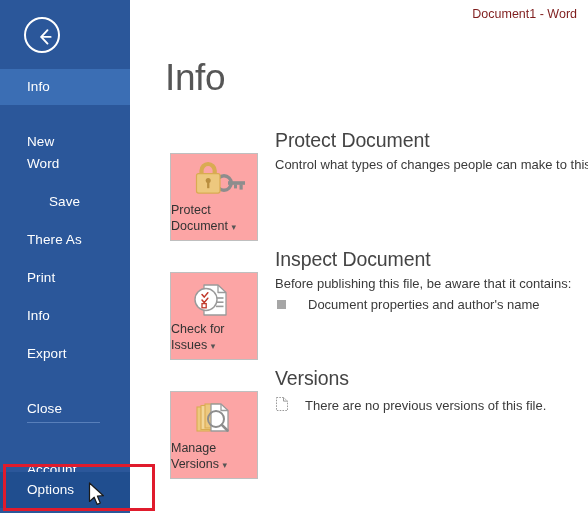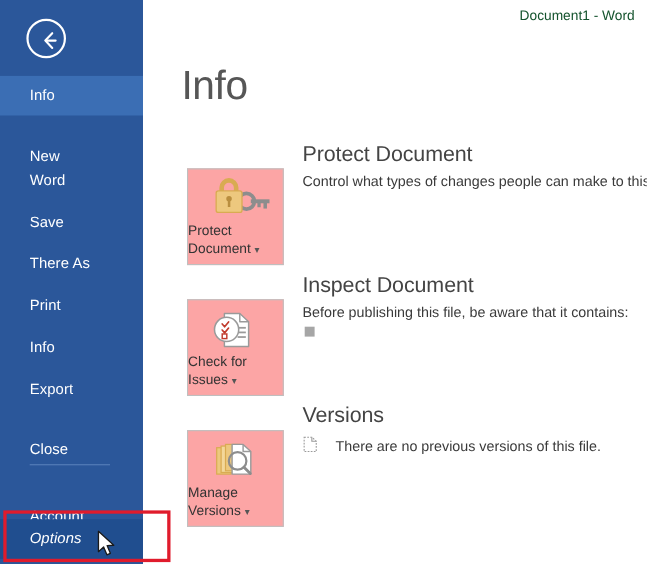--- a/index.html
+++ b/index.html
@@ -58,21 +58,21 @@
   #main {
     position: absolute;
     left: 130px; top: 0;
     width: 458px; height: 513px;
     background: #ffffff;
   }
   #window-title {
     position: absolute;
     right: 11px; top: 7px;
     font-size: 12.5px;
-    color: #14532d;
+    color: #7f1d1d;
     white-space: nowrap;
     margin-left: 10px;
   }
   #page-title {
     position: absolute;
     left: 35px; top: 57px;
     font-size: 37px;
     font-weight: 300;
     color: #565656;
     letter-spacing: -.4px;
@@ -164,31 +164,31 @@
     <div id="back-button">
       <svg width="24" height="24" viewBox="0 0 24 24" aria-hidden="true">
         <path d="M15.5 5.2 L9.2 11.9 L15.5 18.6" fill="none" stroke="#ffffff" stroke-width="1.9" stroke-linecap="round" stroke-linejoin="round"></path>
         <path d="M9.6 11.9 L18.6 11.9" fill="none" stroke="#ffffff" stroke-width="1.9" stroke-linecap="round"></path>
       </svg>
     </div>
 
     <div class="nav-item selected" style="top:69px;">Info</div>
     <div class="nav-item" style="top:124px;">New</div>
     <div class="nav-item" style="top:146px;">Word</div>
-    <div class="nav-item" style="top:184px;">Save</div>
+    <div class="nav-item" style="top:184px;margin-left:22px;">Save</div>
     <div class="nav-item" style="top:222px;">There As</div>
     <div class="nav-item" style="top:260px;">Print</div>
     <div class="nav-item" style="top:298px;">Info</div>
     <div class="nav-item" style="top:336px;">Export</div>
     <div class="nav-item" style="top:391px;">Close</div>
 
     <div id="nav-divider"></div>
 
     <div class="nav-item" style="top:452px;">Account</div>
-    <div class="nav-item hovered" style="top:472px;font-style:italic;">Options</div>
+    <div class="nav-item hovered" style="top:472px;">Options</div>
   </div>
 
   <div id="main">
 
     <div id="window-title">Document1 - Word</div>
     <div id="page-title">Info</div>
 
     <div class="section" style="top:128px;">
       <div class="big-button">
         <div class="glyph">
@@ -243,20 +243,21 @@
           <span>Check for</span><br>
           <span>Issues</span>
           <span class="caret">▾</span>
         </div>
       </div>
       <div class="section-body">
         <div class="section-heading">Inspect Document</div>
         <div class="section-desc">Before publishing this file, be aware that it contains:</div>
         <div class="bullet-row">
           <span class="bullet-square"></span>
+          <span>Document properties and author's name</span>
         </div>
       </div>
     </div>
 
     <div class="section" style="top:366px;">
       <div class="big-button">
         <div class="glyph">
           <svg width="88" height="42" viewBox="0 0 88 42" aria-hidden="true">
 
             <rect x="26" y="9" width="13" height="24" fill="#edc87e" stroke="#d9ab52" stroke-width="1.1"></rect>

